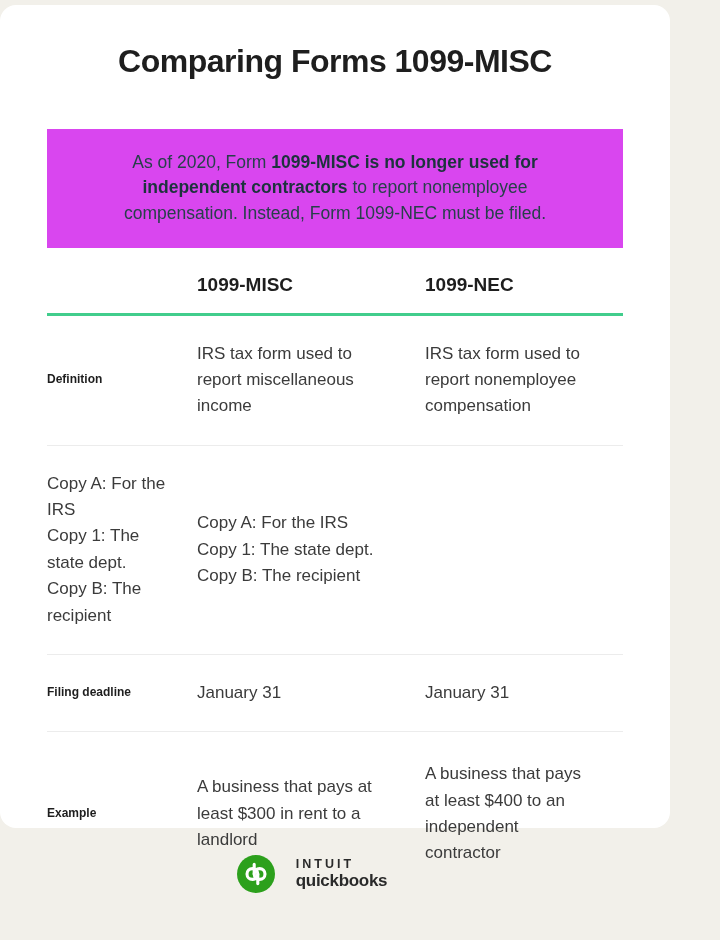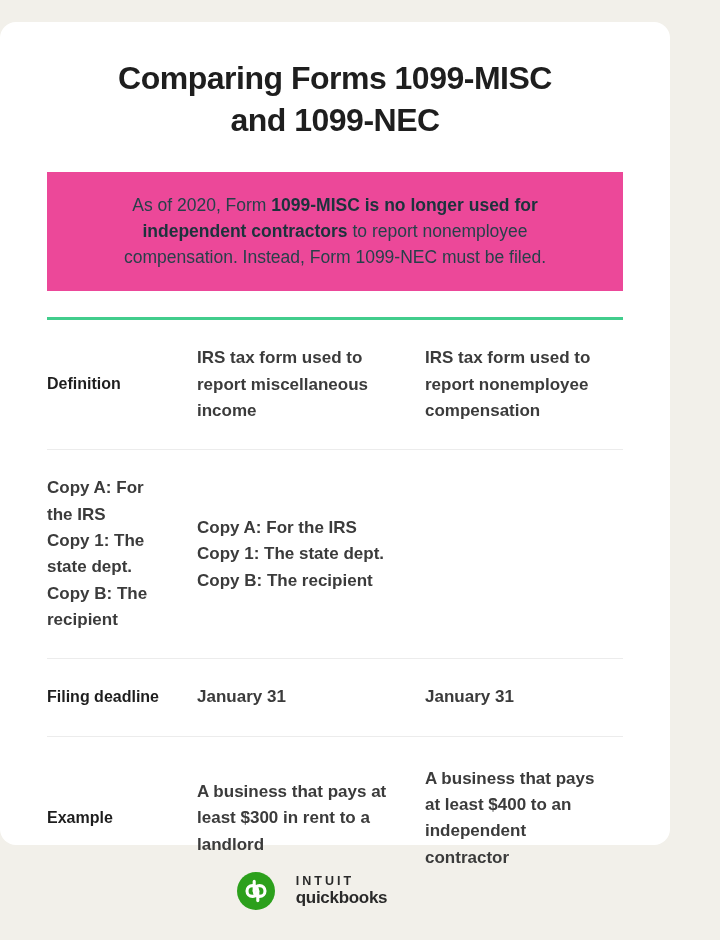--- a/index.html
+++ b/index.html
@@ -2,40 +2,40 @@
 <html><head>
 <meta charset="utf-8">
 <style>
   * { margin: 0; padding: 0; box-sizing: border-box; }
   html, body {
     width: 720px; height: 940px;
     background: #f2f0ea;
     font-family: "Liberation Sans", "DejaVu Sans", sans-serif;
     overflow: hidden;
   }
-  .page { width: 624px; height: 940px; padding-top: 22px; }
+  .page { width: 624px; height: 940px; padding-top: 5px; }
   .card {
     width: 670px; height: 823px;
     margin: 0 auto;
     background: #ffffff;
     border-radius: 16px;
     padding: 36px 47px 0 47px;
   }
   .title {
     text-align: center;
     font-size: 32px;
     font-weight: 700;
     letter-spacing: -0.5px;
     line-height: 1.3;
     color: #1e1e1e;
   }
   .title span { display: block; }
   .callout {
-    margin-top: 31px;
-    background: #ec4899;
+    margin-top: 46px;
+    background: #d946ef;
     padding: 21px 10px;
     text-align: center;
   }
   .callout-text {
     max-width: 478px;
     margin: 0 auto;
     font-size: 17.5px;
     line-height: 1.47;
     color: #27404a;
   }
@@ -54,32 +54,31 @@
   .accent-line { height: 3px; background: #41cd8c; }
   .tbl-row {
     display: grid;
     grid-template-columns: 150px 228px 1fr;
     align-items: center;
     padding: 25px 0;
     border-bottom: 1px solid #ececec;
   }
   .tbl-row:last-child { border-bottom: none; padding-top: 29px; padding-bottom: 39px; }
   .row-label {
-    font-size: 16px;
+    font-size: 12px;
     font-weight: 700;
     color: #1e1e1e;
     line-height: 1.3;
     padding-right: 30px;
   }
   .cell {
     font-size: 17px;
     line-height: 1.55;
     color: #3b3b3b;
     padding-right: 26px;
-    font-weight: bold;
   }
   .cell .line { display: block; }
   .footer {
     margin-top: 27px;
     display: flex;
     justify-content: center;
     gap: 21px;
   }
   .qb-badge { width: 38px; height: 38px; display: block; }
   .brand { display: flex; flex-direction: column; justify-content: center; }
@@ -100,29 +99,33 @@
   }
 </style>
 </head>
 <body>
 
 <div class="page">
   <div class="card">
 
     <h1 class="title">
       <span>Comparing Forms 1099-MISC</span>
-      <span>and 1099-NEC</span>
     </h1>
 
     <div class="callout">
       <p class="callout-text"><span>As of 2020, Form </span><b>1099-MISC is no longer used for independent contractors</b><span> to report nonemployee compensation. Instead, Form 1099-NEC must be filed.</span></p>
     </div>
 
     <div class="tbl">
 
+      <div class="tbl-header">
+        <div class="col-h"></div>
+        <div class="col-h">1099-MISC</div>
+        <div class="col-h">1099-NEC</div>
+      </div>
       <div class="accent-line"></div>
 
       <div class="tbl-row">
         <div class="row-label">Definition</div>
         <div class="cell">IRS tax form used to report miscellaneous income</div>
         <div class="cell">IRS tax form used to report nonemployee compensation</div>
       </div>
 
       <div class="tbl-row">
         <div class="cell">

